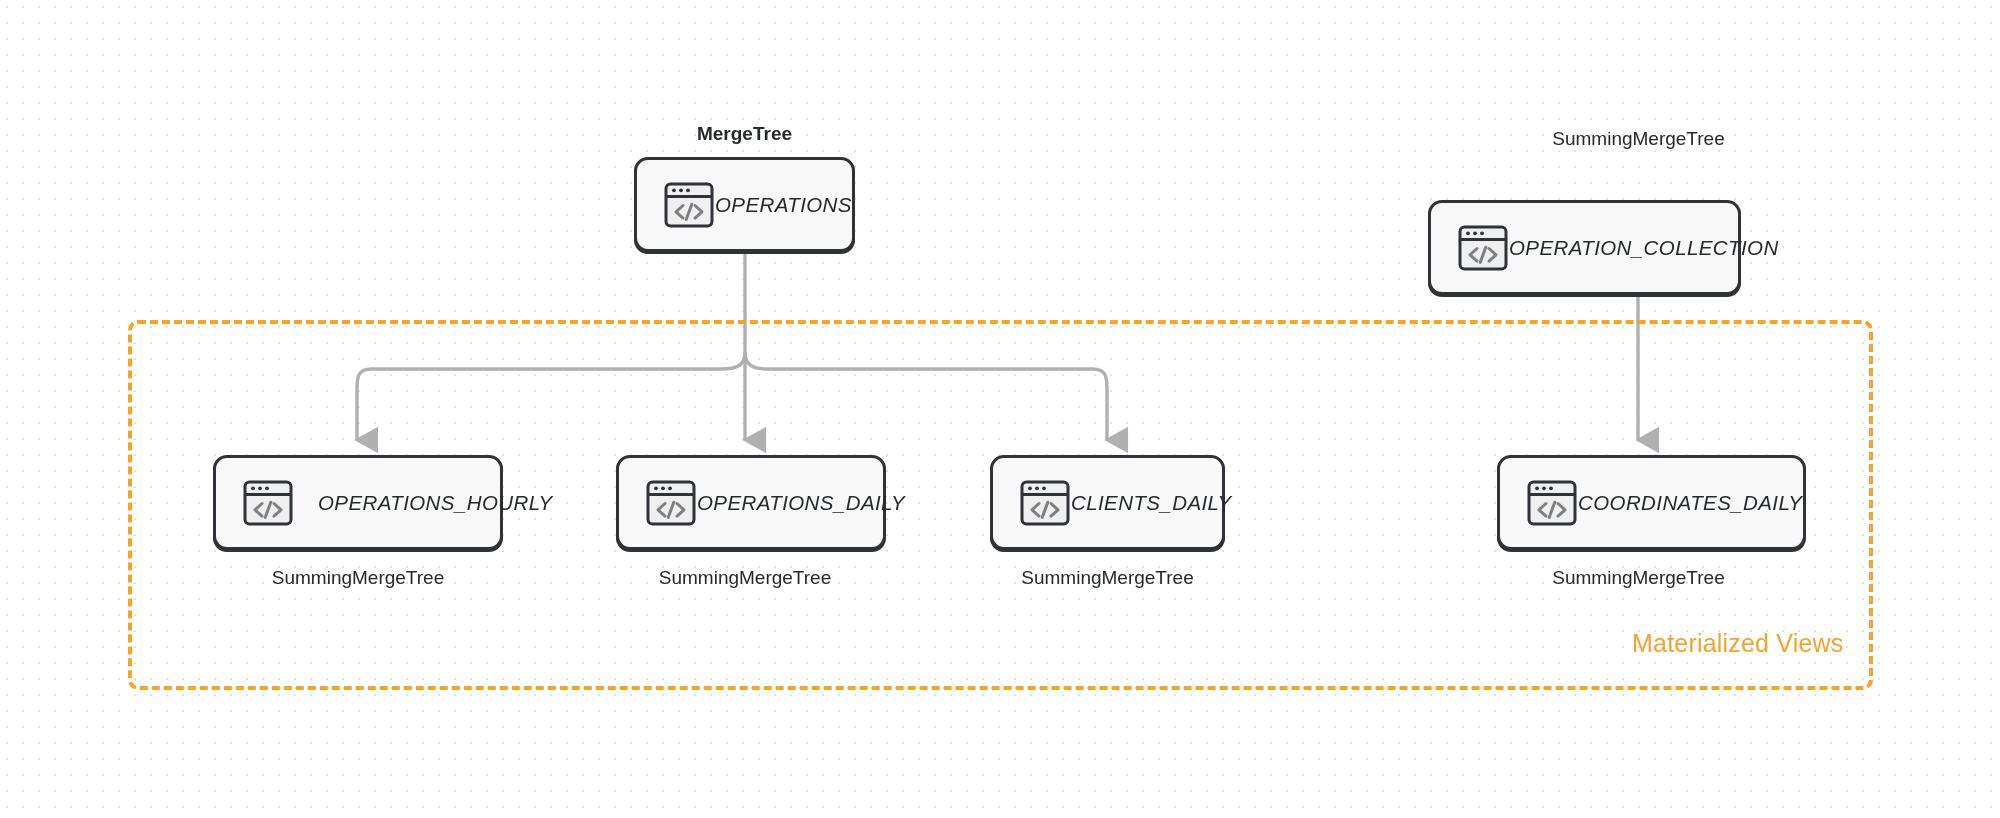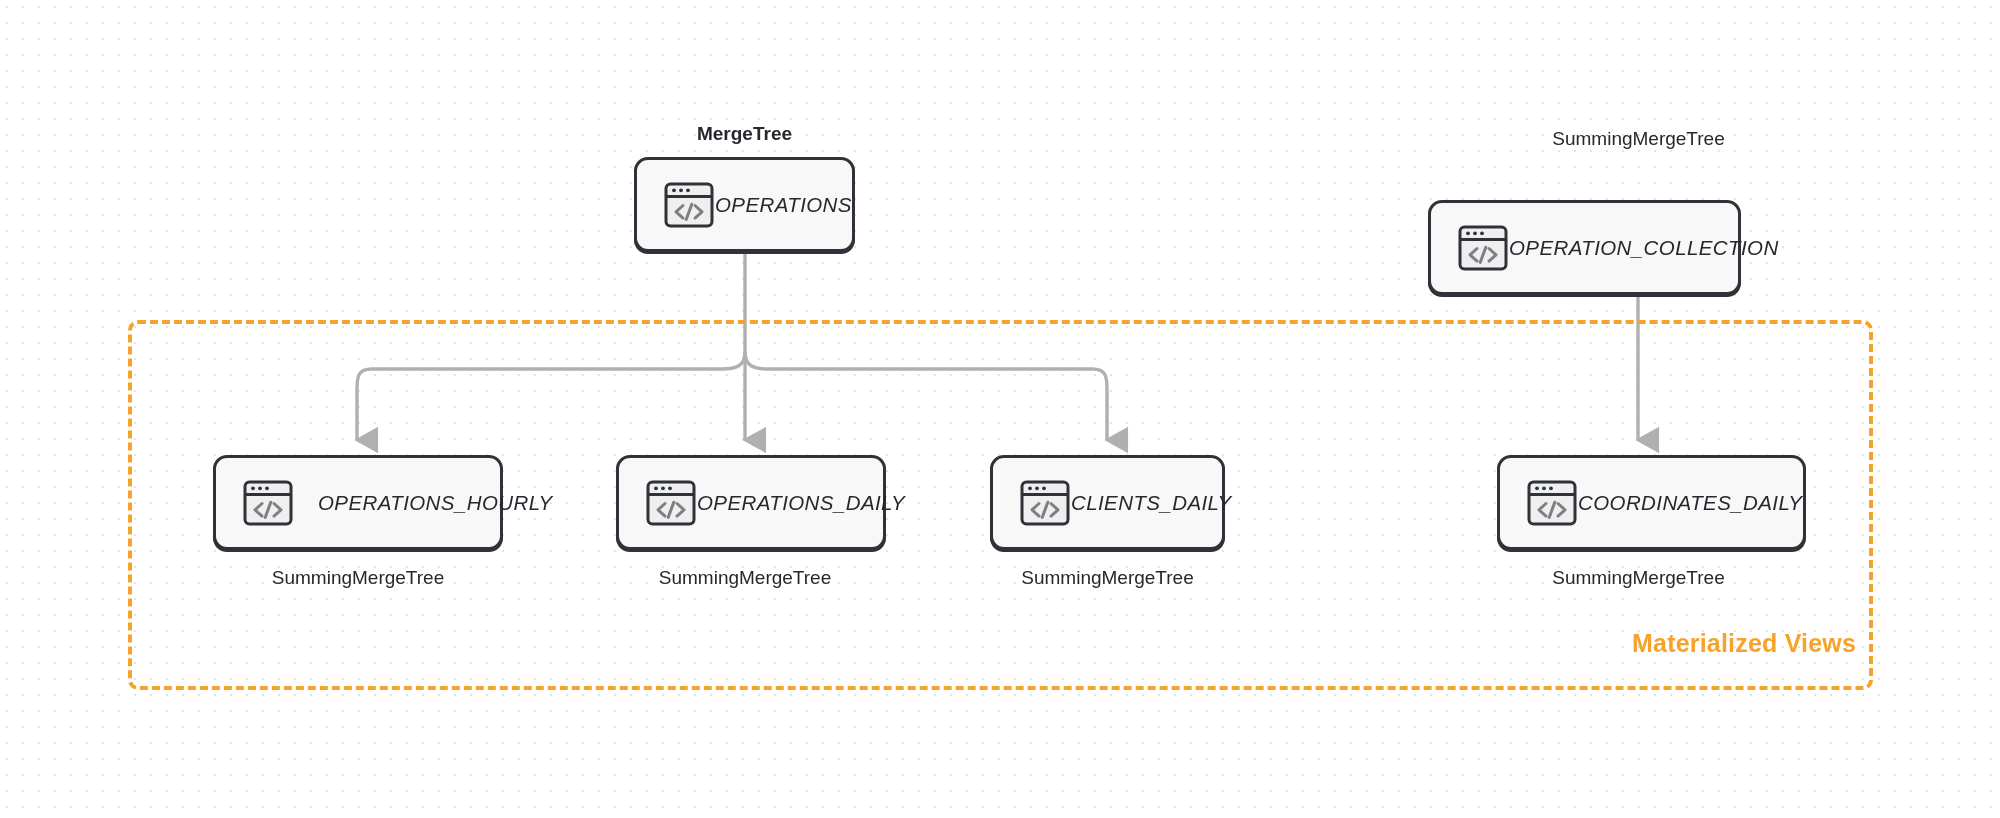--- a/index.html
+++ b/index.html
@@ -30,21 +30,21 @@
     position: absolute;
     box-sizing: border-box;
     border: 4px dashed #f7a32b;
     border-radius: 10px;
     background: transparent;
   }
   .group-label {
     position: absolute;
     color: #f7a32b;
     font-size: 25px;
-    font-weight: 700;
+    font-weight: 400;
     letter-spacing: 0.2px;
     white-space: nowrap;
     font-family: "Liberation Sans", sans-serif;
   }
 
   
   .node {
     position: absolute;
     box-sizing: border-box;
     background: #f7f8f7;

